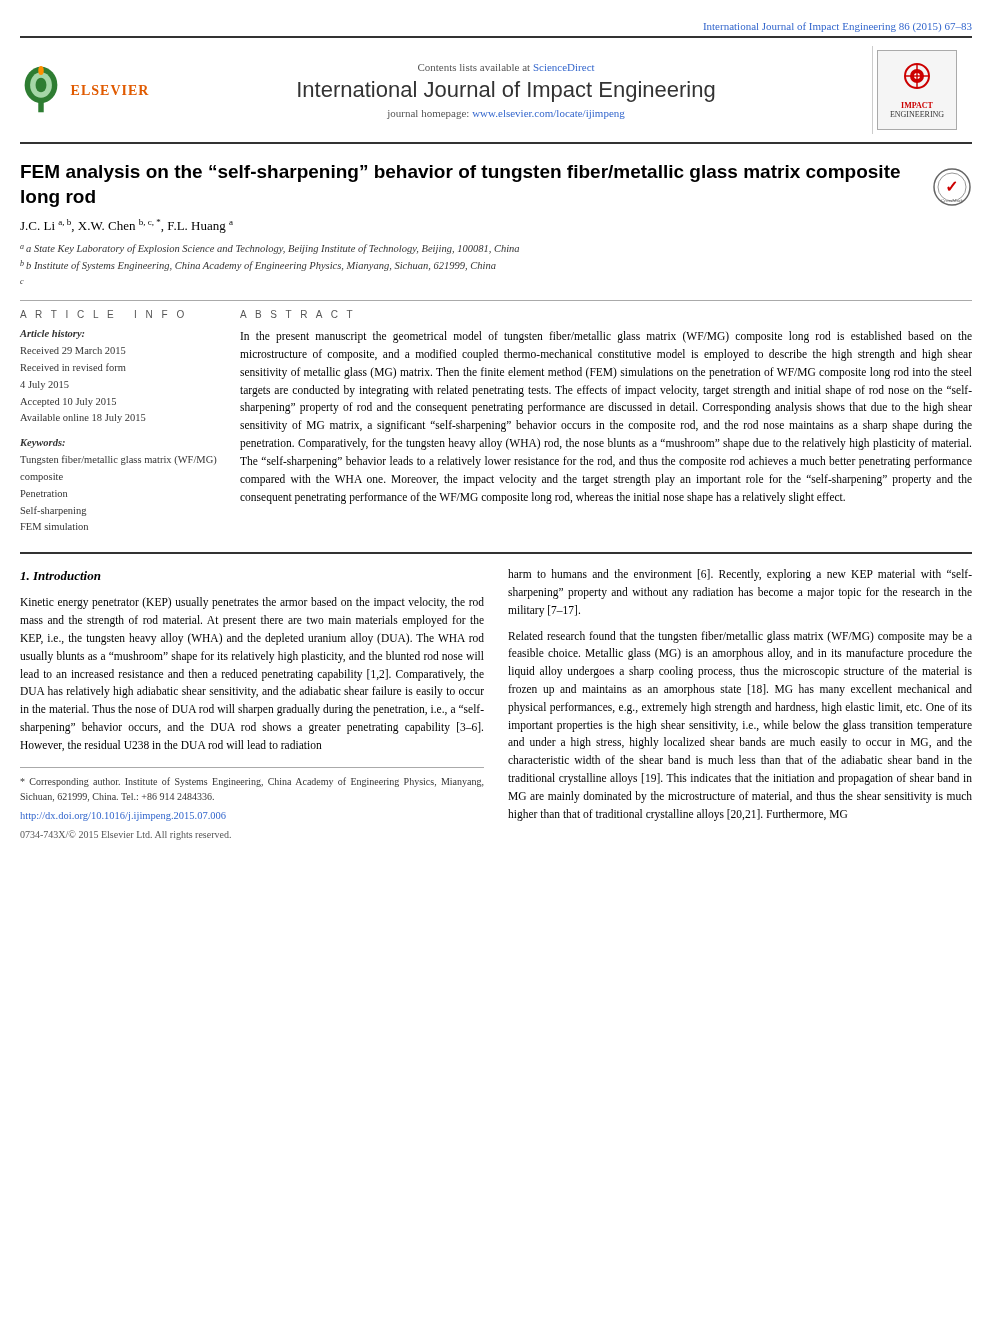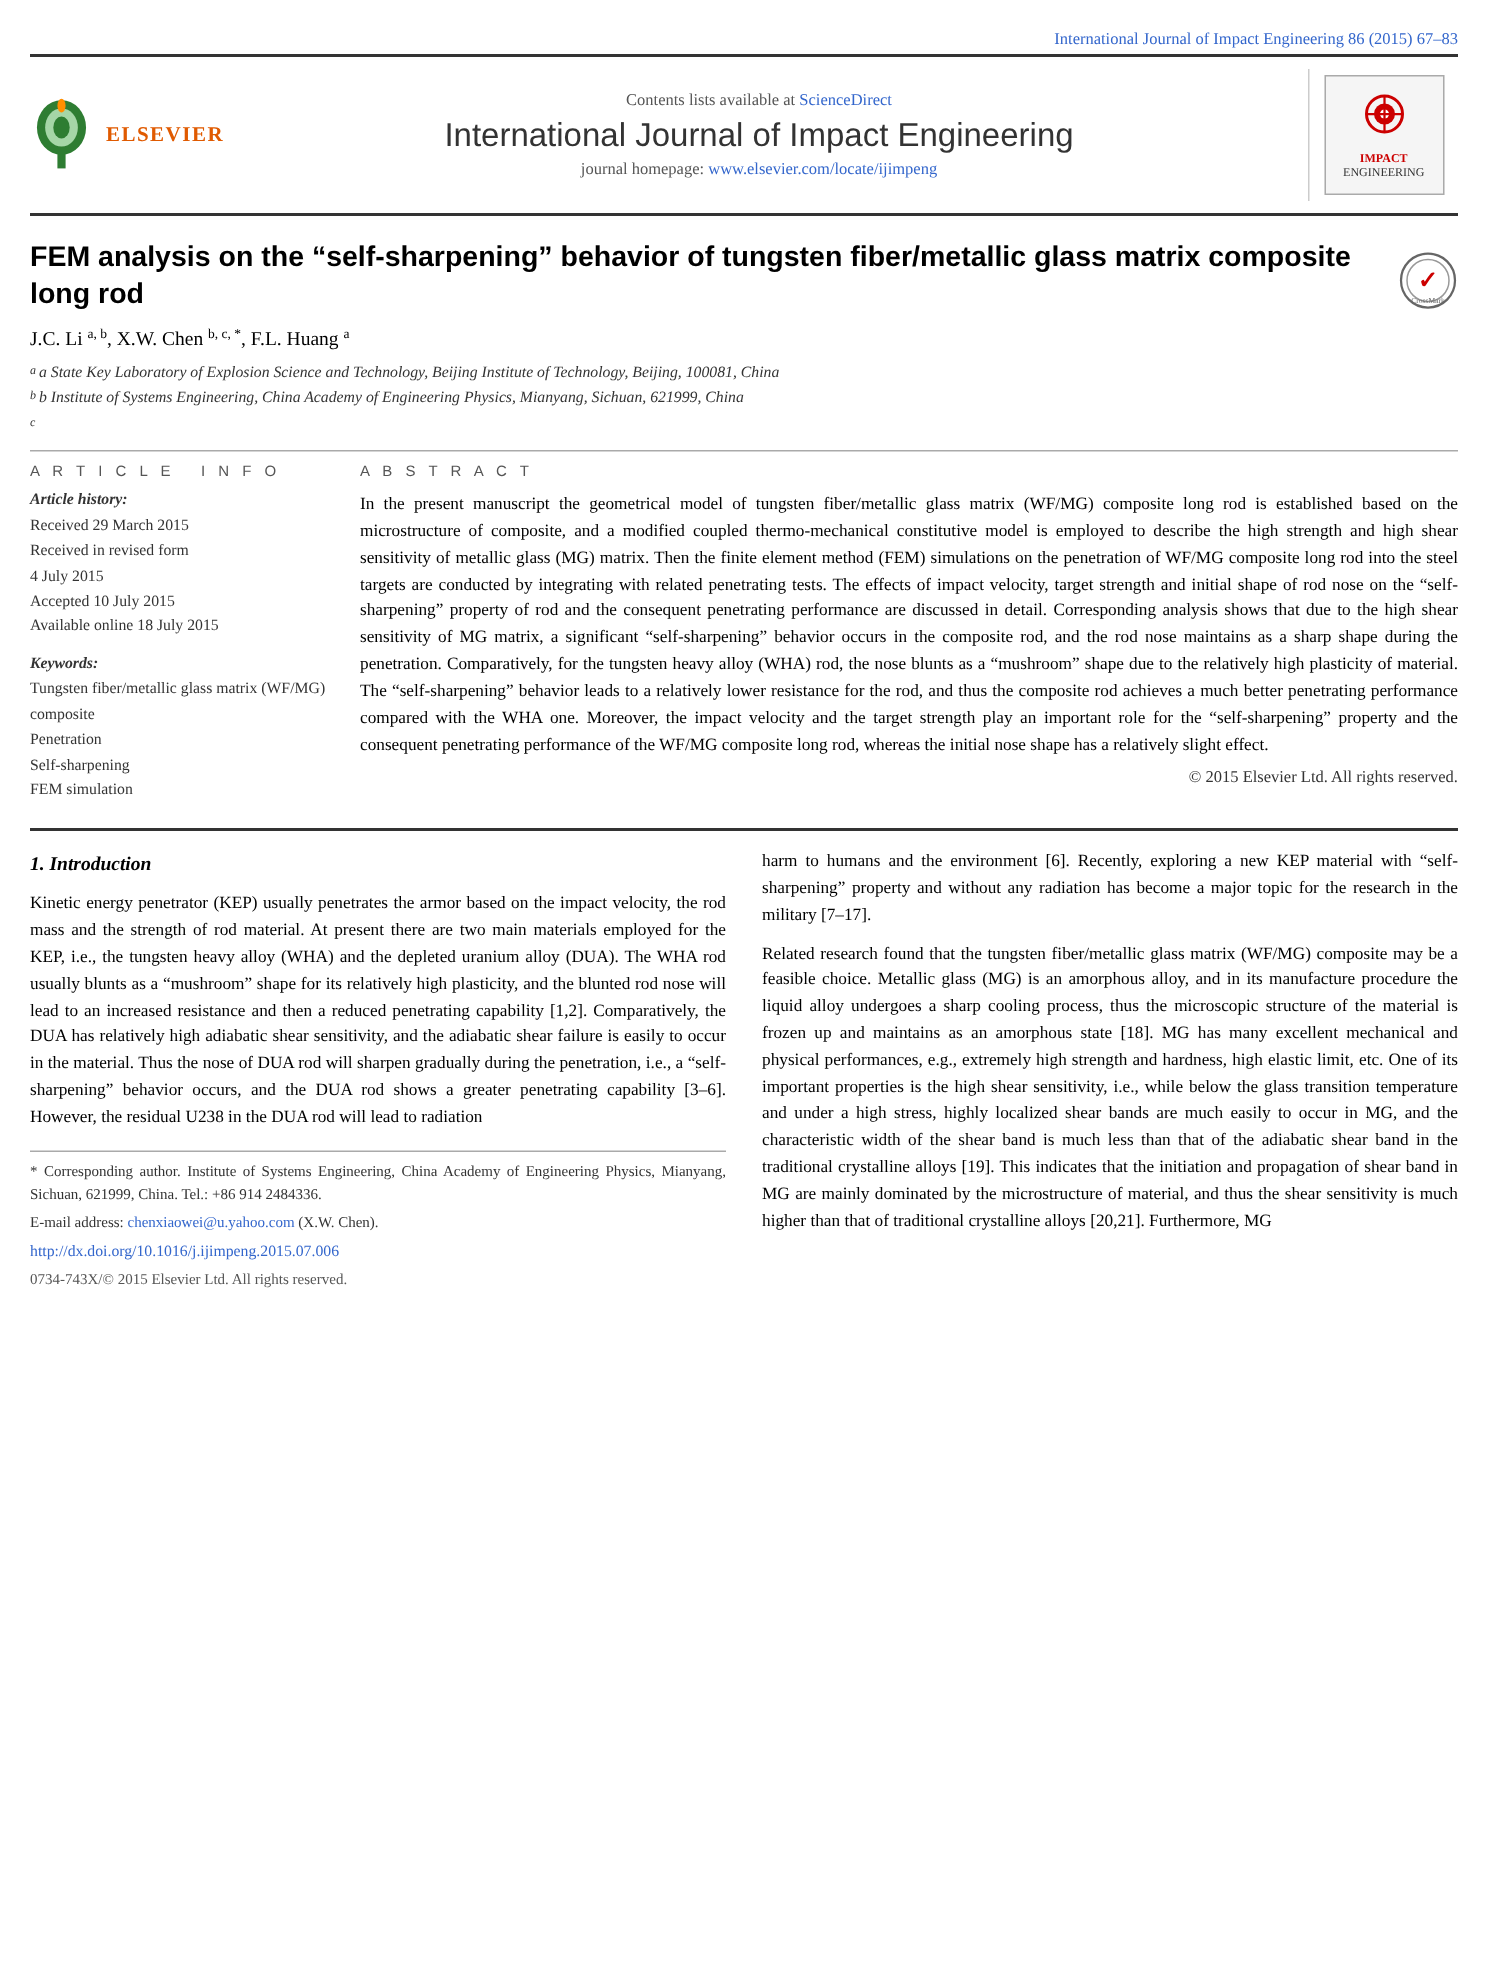--- a/index.html
+++ b/index.html
@@ -94,21 +94,20 @@
 
     .journal-homepage a {
       color: #3366cc;
       text-decoration: none;
     }
 
     .header-right {
       width: 100px;
       display: flex;
       align-items: center;
-      justify-content: center;
       border-left: 1px solid #ccc;
       padding: 4px;
     }
 
     .journal-logo-box {
       width: 80px;
       height: 80px;
       border: 1px solid #aaa;
       display: flex;
       flex-direction: column;
@@ -426,38 +425,32 @@
         <div>Tungsten fiber/metallic glass matrix (WF/MG) composite</div>
         <div>Penetration</div>
         <div>Self-sharpening</div>
         <div>FEM simulation</div>
       </div>
     </div>
 
     <div class="col-right">
       <div class="section-heading">A B S T R A C T</div>
       <div class="abstract-text">In the present manuscript the geometrical model of tungsten fiber/metallic glass matrix (WF/MG) composite long rod is established based on the microstructure of composite, and a modified coupled thermo-mechanical constitutive model is employed to describe the high strength and high shear sensitivity of metallic glass (MG) matrix. Then the finite element method (FEM) simulations on the penetration of WF/MG composite long rod into the steel targets are conducted by integrating with related penetrating tests. The effects of impact velocity, target strength and initial shape of rod nose on the “self-sharpening” property of rod and the consequent penetrating performance are discussed in detail. Corresponding analysis shows that due to the high shear sensitivity of MG matrix, a significant “self-sharpening” behavior occurs in the composite rod, and the rod nose maintains as a sharp shape during the penetration. Comparatively, for the tungsten heavy alloy (WHA) rod, the nose blunts as a “mushroom” shape due to the relatively high plasticity of material. The “self-sharpening” behavior leads to a relatively lower resistance for the rod, and thus the composite rod achieves a much better penetrating performance compared with the WHA one. Moreover, the impact velocity and the target strength play an important role for the “self-sharpening” property and the consequent penetrating performance of the WF/MG composite long rod, whereas the initial nose shape has a relatively slight effect.</div>
-      <div class="copyright-line">© 2015 Elsevier Ltd. All rights reserved.</div>
     </div>
   </div>
 
   <div class="body-content">
     <div class="two-col-body">
 
       <div class="body-col">
         <div class="section-title">1. Introduction</div>
         <p class="body-para">Kinetic energy penetrator (KEP) usually penetrates the armor based on the impact velocity, the rod mass and the strength of rod material. At present there are two main materials employed for the KEP, i.e., the tungsten heavy alloy (WHA) and the depleted uranium alloy (DUA). The WHA rod usually blunts as a “mushroom” shape for its relatively high plasticity, and the blunted rod nose will lead to an increased resistance and then a reduced penetrating capability [1,2]. Comparatively, the DUA has relatively high adiabatic shear sensitivity, and the adiabatic shear failure is easily to occur in the material. Thus the nose of DUA rod will sharpen gradually during the penetration, i.e., a “self-sharpening” behavior occurs, and the DUA rod shows a greater penetrating capability [3–6]. However, the residual U238 in the DUA rod will lead to radiation</p>
 
         <div class="footnote-section">
           <div class="footnote-line">* Corresponding author. Institute of Systems Engineering, China Academy of Engineering Physics, Mianyang, Sichuan, 621999, China. Tel.: +86 914 2484336.</div>
-          <div class="footnote-line">
-            <span>E-mail address:</span>
-            <a href="#" class="sciencedirect-link">chenxiaowei@u.yahoo.com</a>
-            <span>(X.W. Chen).</span>
-          </div>
           <div class="footnote-line">
             <a href="#" class="doi-link">http://dx.doi.org/10.1016/j.ijimpeng.2015.07.006</a>
           </div>
           <div class="issn-line">0734-743X/© 2015 Elsevier Ltd. All rights reserved.</div>
         </div>
       </div>
 
       <div class="body-col">
         <p class="body-para">harm to humans and the environment [6]. Recently, exploring a new KEP material with “self-sharpening” property and without any radiation has become a major topic for the research in the military [7–17].</p>
         <p class="body-para">Related research found that the tungsten fiber/metallic glass matrix (WF/MG) composite may be a feasible choice. Metallic glass (MG) is an amorphous alloy, and in its manufacture procedure the liquid alloy undergoes a sharp cooling process, thus the microscopic structure of the material is frozen up and maintains as an amorphous state [18]. MG has many excellent mechanical and physical performances, e.g., extremely high strength and hardness, high elastic limit, etc. One of its important properties is the high shear sensitivity, i.e., while below the glass transition temperature and under a high stress, highly localized shear bands are much easily to occur in MG, and the characteristic width of the shear band is much less than that of the adiabatic shear band in the traditional crystalline alloys [19]. This indicates that the initiation and propagation of shear band in MG are mainly dominated by the microstructure of material, and thus the shear sensitivity is much higher than that of traditional crystalline alloys [20,21]. Furthermore, MG</p>

